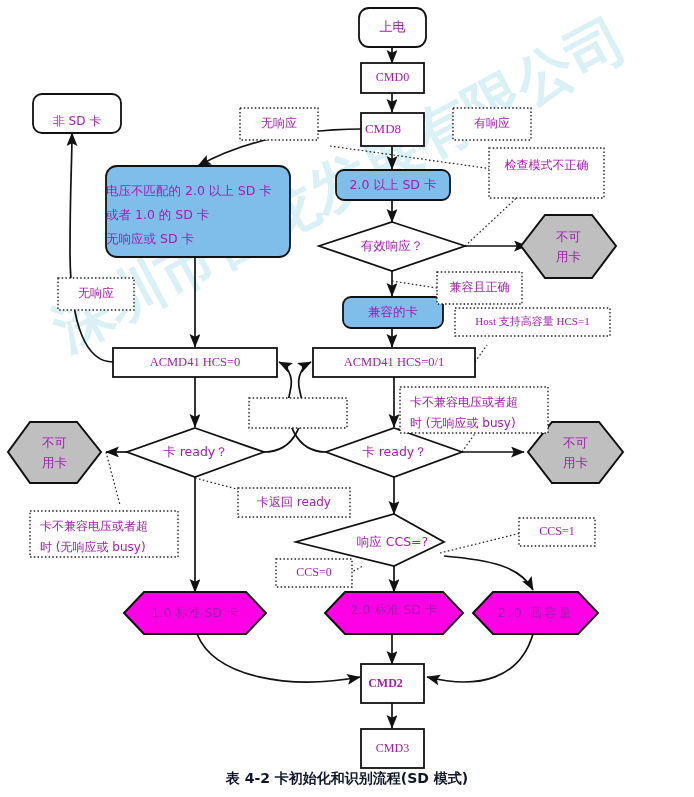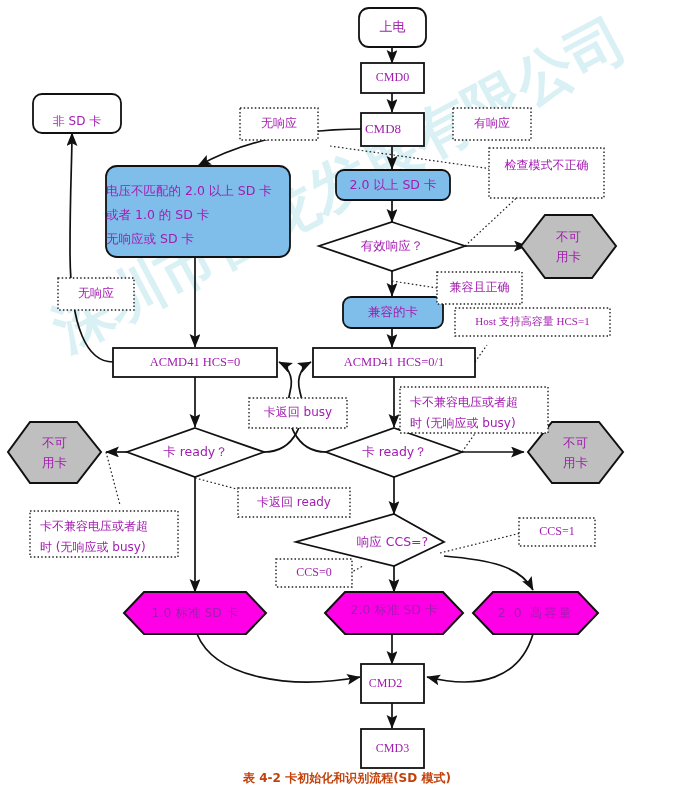--- a/index.html
+++ b/index.html
@@ -17,21 +17,21 @@
     position:absolute;z-index:3;
     display:flex;align-items:center;justify-content:center;
     text-align:center;line-height:1.45;
     pointer-events:none;
     color:#a21caf;
   }
   .nl-cn{font-family:"DejaVu Sans","Liberation Sans",sans-serif;}
   .caption{
     position:absolute;z-index:4;width:694px;text-align:center;
     font-family:"DejaVu Sans","Liberation Sans",sans-serif;
-    font-weight:bold;font-size:12px;color:#c2410c;
+    font-weight:bold;font-size:14px;color:#0f172a;
   }
   .wm{
     position:absolute;z-index:0;
     color:#d9f0f5;font-size:58px;font-weight:bold;
     font-family:"DejaVu Sans","Liberation Sans",sans-serif;
     white-space:nowrap;transform:rotate(-28deg);
     transform-origin:left top;user-select:none;
   }
 </style>
 </head>
@@ -205,34 +205,33 @@
 
   <div class="node-label nl-cn" style="left:528px;top:422px;width:95px;height:61px;display:block;padding-top:11px;box-sizing:border-box;font-size:12.5px;line-height:1.6;">
     <div>不可</div>
     <div>用卡</div>
   </div>
 
   <div class="node-label nl-cn" style="left:340px;top:531px;width:105px;height:22px;font-size:12.5px;">响应 CCS=?</div>
   <div class="node-label nl-cn" style="left:124px;top:592px;width:142px;height:42px;font-size:12.5px;">1.0 标准 SD 卡</div>
   <div class="node-label nl-cn" style="left:325px;top:592px;width:138px;height:36px;font-size:12.5px;">2.0 标准 SD 卡</div>
   <div class="node-label nl-cn" style="left:473px;top:592px;width:125px;height:42px;font-size:12.5px;letter-spacing:2px;">2.0 高容量</div>
-  <div class="node-label" style="left:361px;top:664px;width:49px;height:39px;font-size:12px;">CMD2</div>
+  <div class="node-label" style="left:361px;top:664px;width:49px;height:39px;font-size:12px;font-weight:bold;">CMD2</div>
   <div class="node-label" style="left:361px;top:729px;width:63px;height:39px;font-size:12px;">CMD3</div>
 
   <div class="node-label nl-cn" style="left:240px;top:108px;width:78px;height:32px;font-size:12px;">无响应</div>
   <div class="node-label nl-cn" style="left:453px;top:108px;width:78px;height:32px;font-size:12px;">有响应</div>
 
   <div class="node-label nl-cn" style="left:489px;top:148px;width:115px;height:50px;display:block;padding-top:7px;box-sizing:border-box;font-size:12px;line-height:1.75;">
     <div>检查模式不正确</div>
   </div>
 
   <div class="node-label nl-cn" style="left:437px;top:272px;width:85px;height:32px;font-size:12px;">兼容且正确</div>
   <div class="node-label" style="left:455px;top:308px;width:155px;height:28px;font-size:11px;">Host 支持高容量 HCS=1</div>
   <div class="node-label nl-cn" style="left:58px;top:278px;width:76px;height:32px;font-size:12px;">无响应</div>
-  <div class="node-label nl-cn" style="left:249px;top:398px;width:98px;height:30px;font-size:12px;">卡返回 busy</div>
   <div class="node-label nl-cn" style="left:238px;top:488px;width:112px;height:29px;font-size:12px;">卡返回 ready</div>
 
   <div class="node-label nl-cn" style="left:404px;top:387px;width:144px;height:46px;display:block;padding-top:5px;box-sizing:border-box;text-align:left;padding-left:6px;font-size:12px;line-height:1.75;">
     <div>卡不兼容电压或者超</div>
     <div>时 (无响应或 busy)</div>
   </div>
 
   <div class="node-label nl-cn" style="left:34px;top:511px;width:144px;height:46px;display:block;padding-top:5px;box-sizing:border-box;text-align:left;padding-left:6px;font-size:12px;line-height:1.75;">
     <div>卡不兼容电压或者超</div>
     <div>时 (无响应或 busy)</div>

